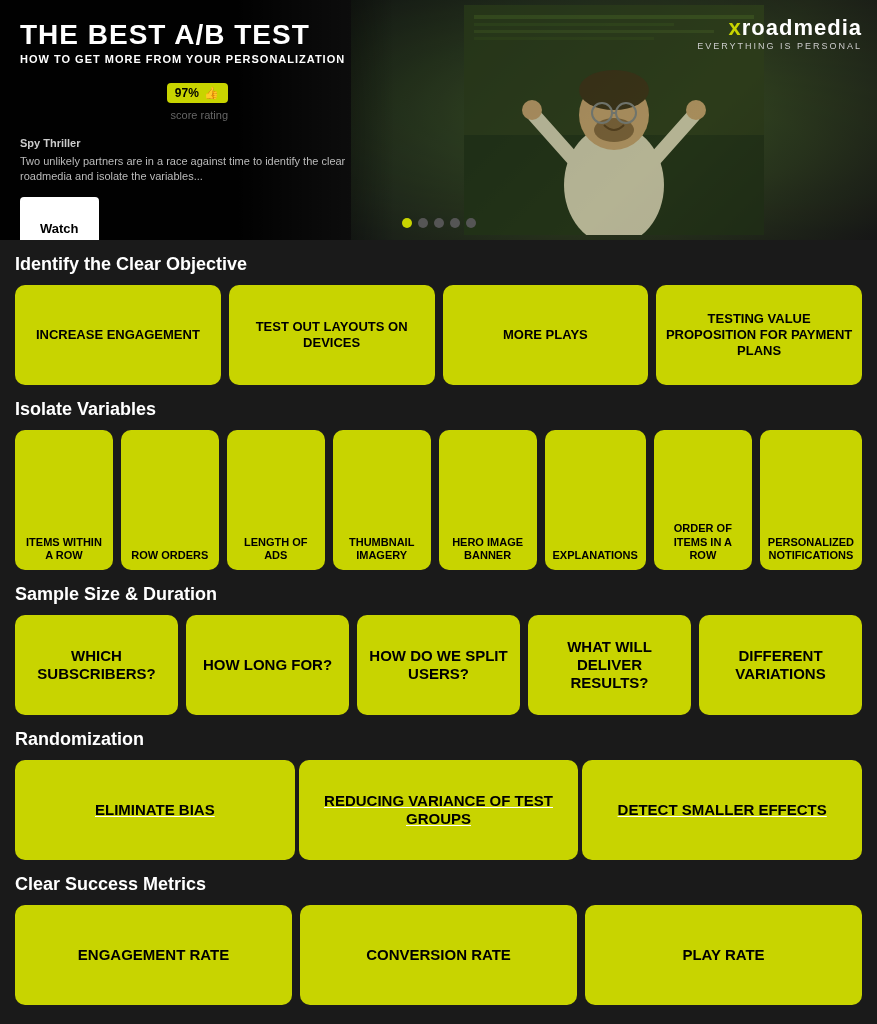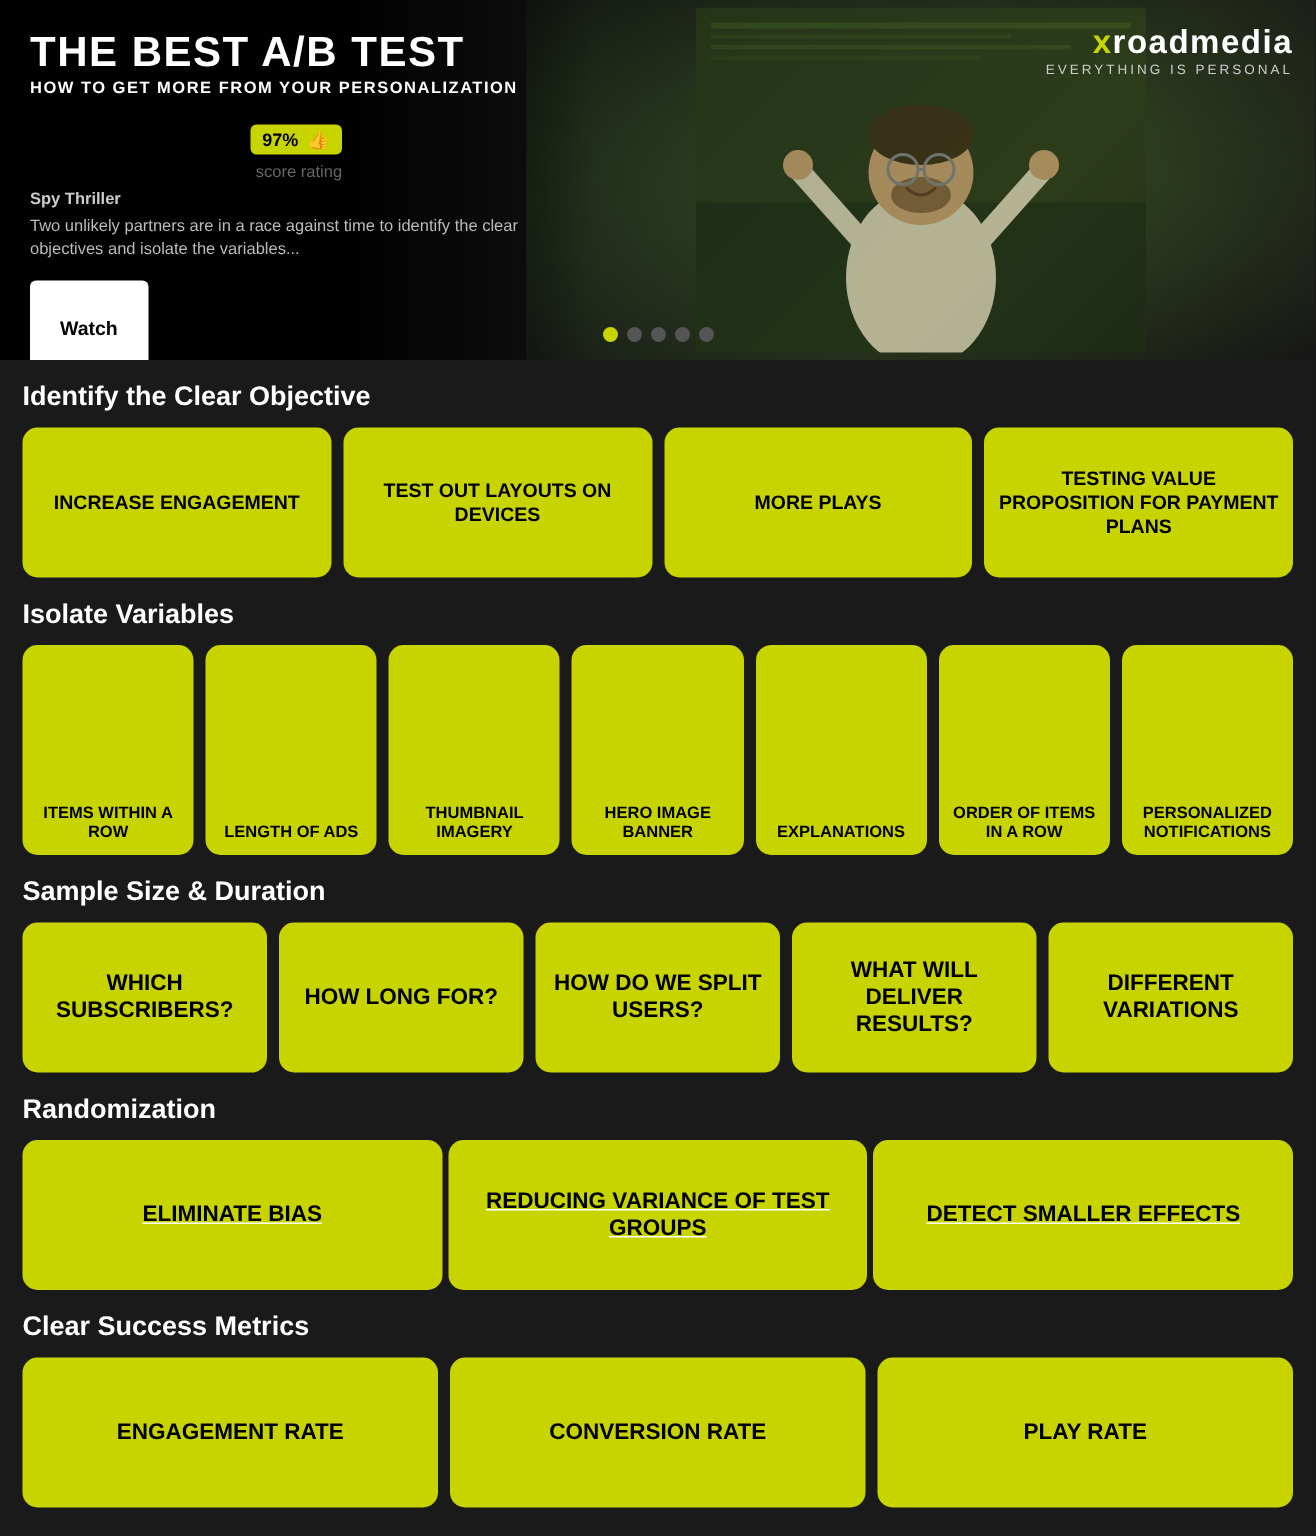--- a/index.html
+++ b/index.html
@@ -84,21 +84,21 @@
     .score-row {
       display: flex;
       align-items: center;
       margin-top: 8px;
       gap: 6px;
       flex-direction: column;
     }
     .genre {
       color: #ccc;
       font-size: 11px;
-      margin-top: 6px;
+      margin-top: 16px;
       font-weight: 600;
     }
     .description {
       color: #bbb;
       font-size: 11px;
       margin-top: 5px;
       line-height: 1.4;
     }
     .watch-btn {
       background: #fff;
@@ -338,21 +338,21 @@
     <div class="hero-title">THE BEST A/B TEST</div>
     <div class="hero-subtitle">HOW TO GET MORE FROM YOUR PERSONALIZATION</div>
     <div class="score-row">
       <div class="score-badge">
         <span>97%</span>
         <span>👍</span>
       </div>
       <span class="score-text">score rating</span>
     </div>
     <div class="genre">Spy Thriller</div>
-    <div class="description">Two unlikely partners are in a race against time to identify the clear objectives and isolate the variables...</div>
+    <div class="description">Two unlikely partners are in a race against time to identify the clear roadmedia and isolate the variables...</div>
     <button class="watch-btn">Watch</button>
   </div>
   <div class="hero-logo">
     <div class="logo-name">
       <span class="logo-x">x</span><span>roadmedia</span>
     </div>
     <div class="logo-tagline">EVERYTHING IS PERSONAL</div>
   </div>
   <div class="dots-row">
     <div class="dot active"></div>
@@ -380,20 +380,23 @@
       <span class="obj-label">TESTING VALUE PROPOSITION FOR PAYMENT PLANS</span>
     </div>
   </div>
 
   <div class="section-title">Isolate Variables</div>
   <div class="cards-grid">
     <div class="var-card">
       <span class="var-card-label">ITEMS WITHIN A ROW</span>
     </div>
     <div class="var-card">
+      <span class="var-card-label">ROW ORDERS</span>
+    </div>
+    <div class="var-card">
       <span class="var-card-label">LENGTH OF ADS</span>
     </div>
     <div class="var-card">
       <span class="var-card-label">THUMBNAIL IMAGERY</span>
     </div>
     <div class="var-card">
       <span class="var-card-label">HERO IMAGE BANNER</span>
     </div>
     <div class="var-card">
       <span class="var-card-label">EXPLANATIONS</span>

